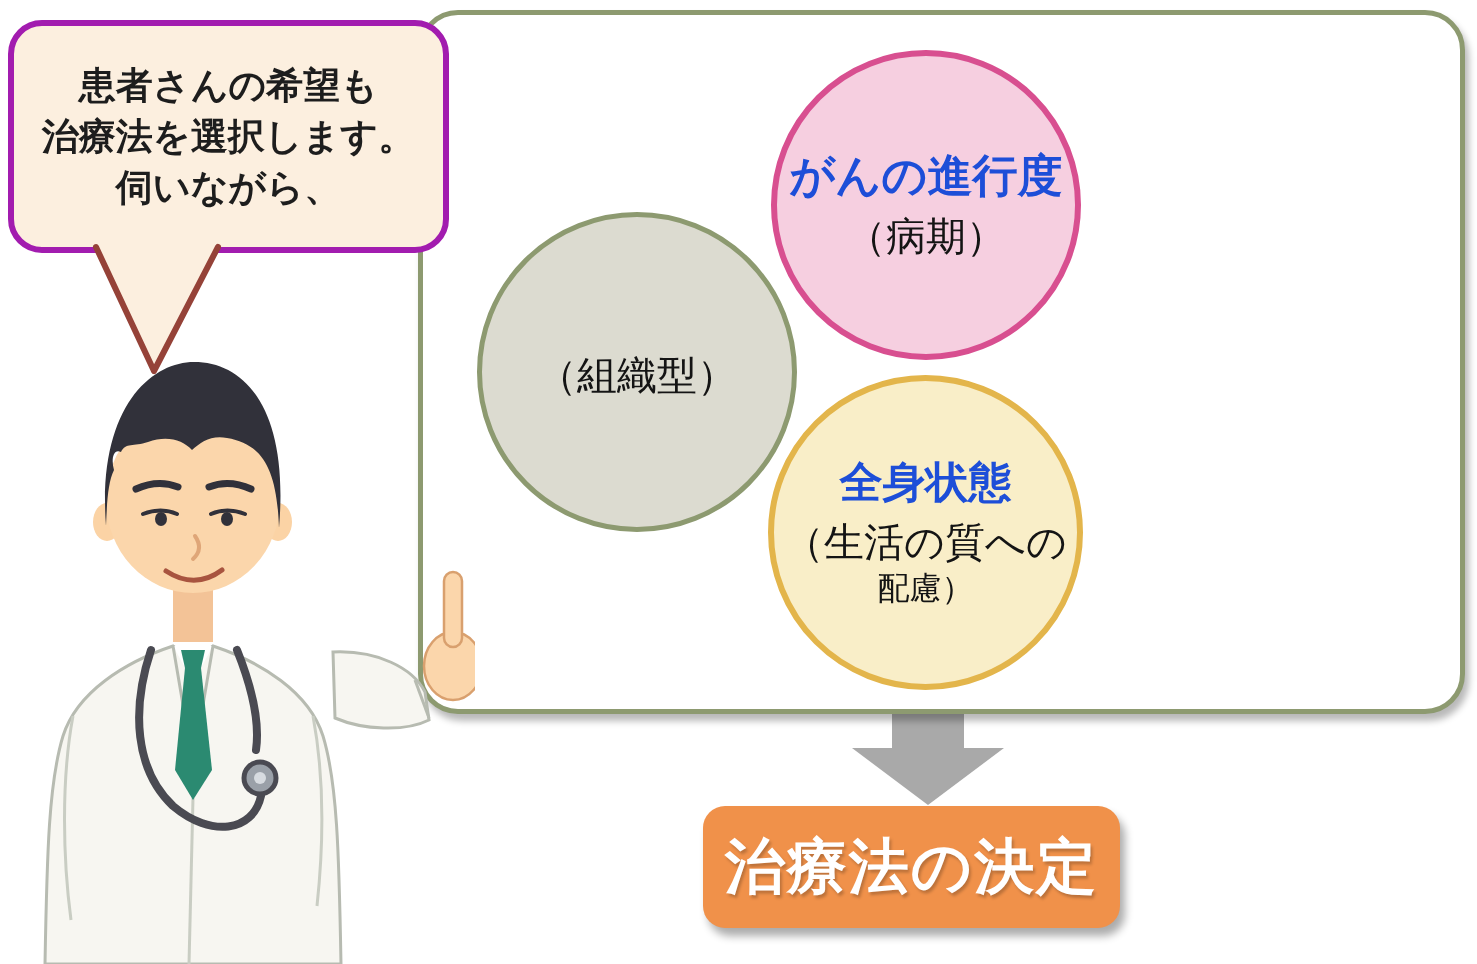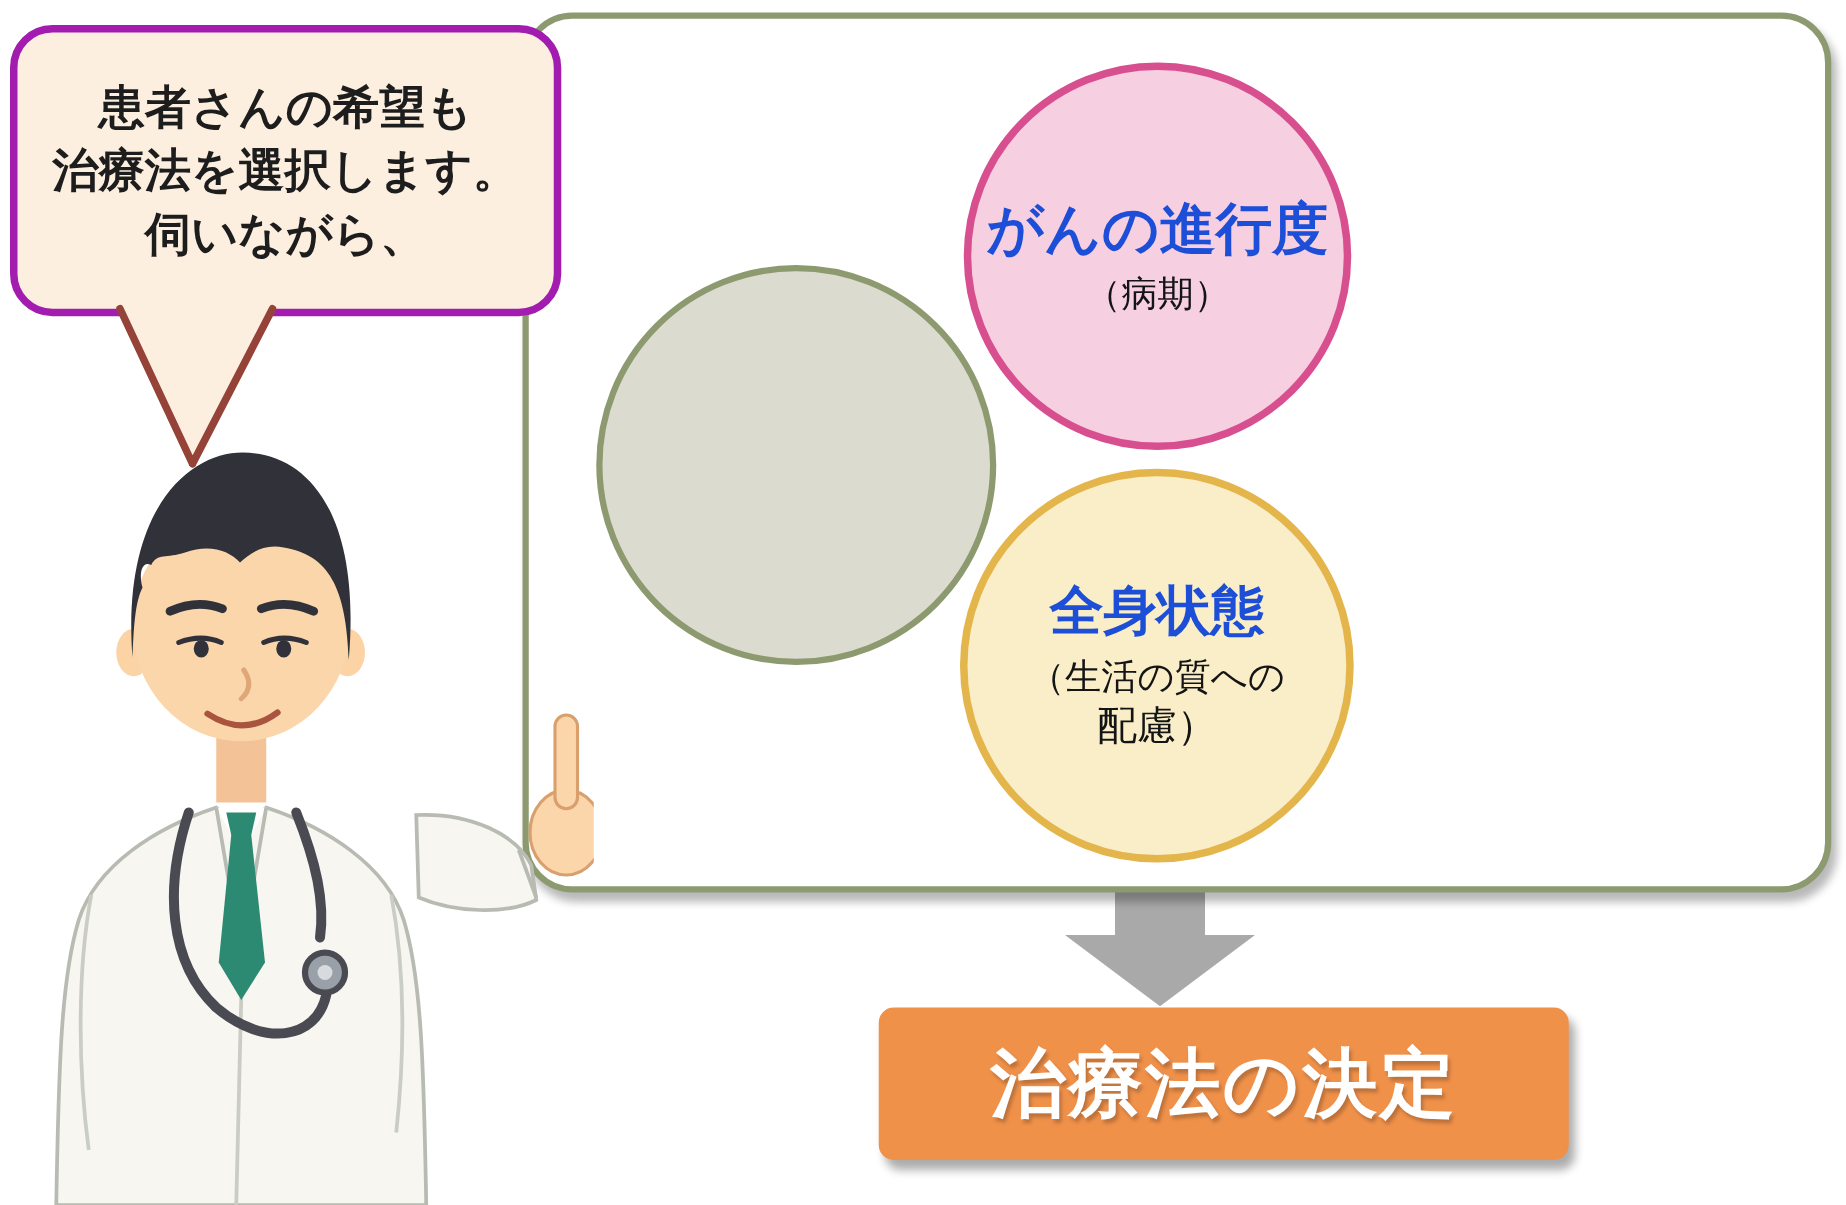--- a/index.html
+++ b/index.html
@@ -34,37 +34,37 @@
     z-index:2;
   }
 
   
   .circle {
     position:absolute; border-radius:50%;
     display:flex; flex-direction:column; align-items:center; justify-content:center;
     text-align:center; line-height:1.25;
   }
   .circle .t { font-weight:bold; font-size:42px; color:#1d4ed8; }
-  .circle .s { font-size:29px; color:#141414; margin-top:6px; line-height:1.3; }
+  .circle .s { font-size:40px; color:#141414; margin-top:6px; line-height:1.3; }
   .circle .s2 { font-size:32px; color:#141414; line-height:1.3; }
   .c-gray   { left:477px; top:212px; width:320px; height:320px; background:#dcdbd0; border:5px solid #8d9a70; z-index:3; }
   .c-pink   { left:771px; top:50px;  width:310px; height:310px; background:#f6cfe0; border:6px solid #d84f90; z-index:3; }
   .c-pink .t { font-size:45px; }
   .c-blue   { left:1068px; top:205px; width:315px; height:315px; background:#c3e2f6; border:6px solid #2e9fd8; z-index:3; }
   .c-blue .t { font-size:46px; }
   .c-yellow { left:768px; top:375px; width:315px; height:315px; background:#f9eec8; border:6px solid #e3b54b; z-index:4; }
   .c-yellow .t { font-size:43px; }
 
   
   .arrow { position:absolute; left:852px; top:710px; z-index:1; }
 
   
   .result {
-    position:absolute; left:703px; top:806px; width:552px; height:122px;
-    background:#f0914a; border-radius:12px;
+    position:absolute; left:703px; top:806px; width:417px; height:122px;
+    background:#f0914a; border-radius:22px;
     display:flex; align-items:center; justify-content:center;
     box-shadow:5px 8px 8px rgba(0,0,0,0.33);
     z-index:2;
     text-align:center;
   }
   .result .label {
     color:#ffffff; font-weight:bold; font-size:60px; letter-spacing:2px;
     text-shadow:2px 3px 3px rgba(0,0,0,0.22);
   }
 </style>
@@ -125,20 +125,21 @@
     <rect x="429" y="222" width="18" height="75" rx="9" fill="#fbd6ab" stroke="#d9a06e" stroke-width="2.5"></rect>
   </svg>
 
   <div class="panel"></div>
 
   <svg class="arrow" width="152" height="95" viewBox="0 0 152 95">
     <polygon points="40,0 112,0 112,38 152,38 76,95 0,38 40,38" fill="#a9a9a9"></polygon>
   </svg>
 
   <div class="circle c-gray">
+    <div class="s">（組織型）</div>
   </div>
 
   <div class="circle c-pink">
     <div class="t">がんの進行度</div>
     <div class="s">（病期）</div>
   </div>
 
 
   <div class="circle c-yellow">
     <div class="t">全身状態</div>

